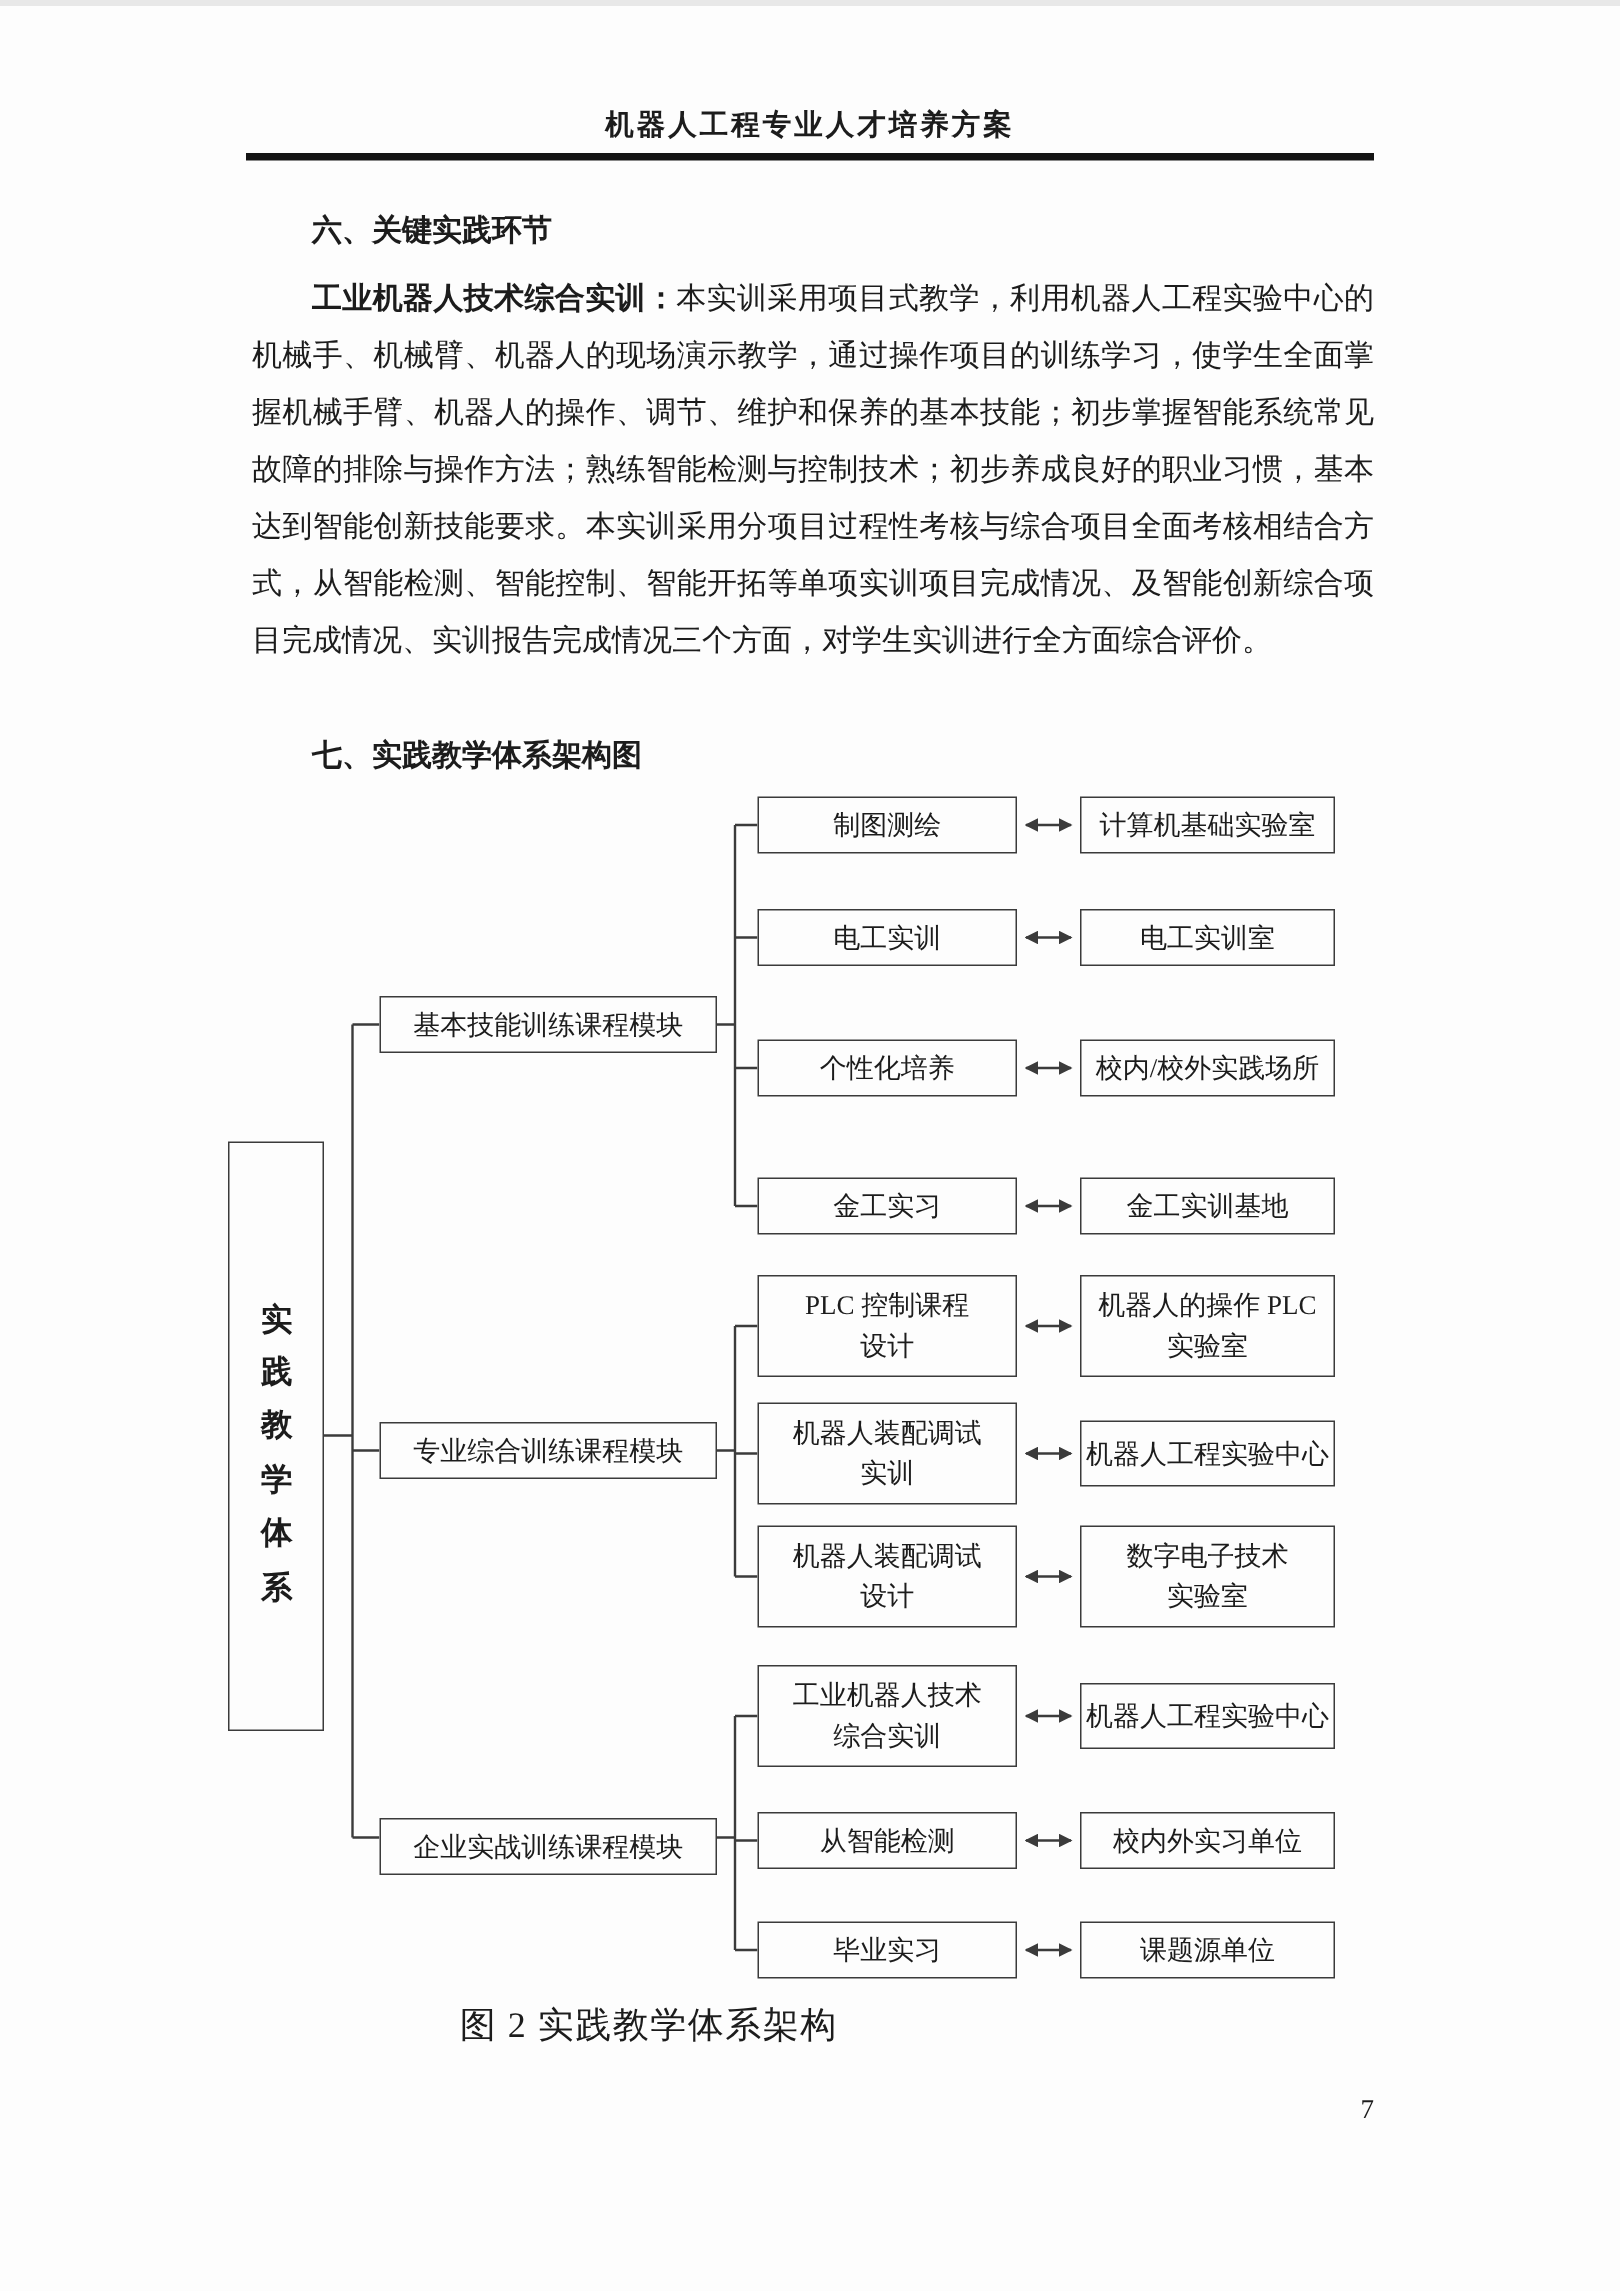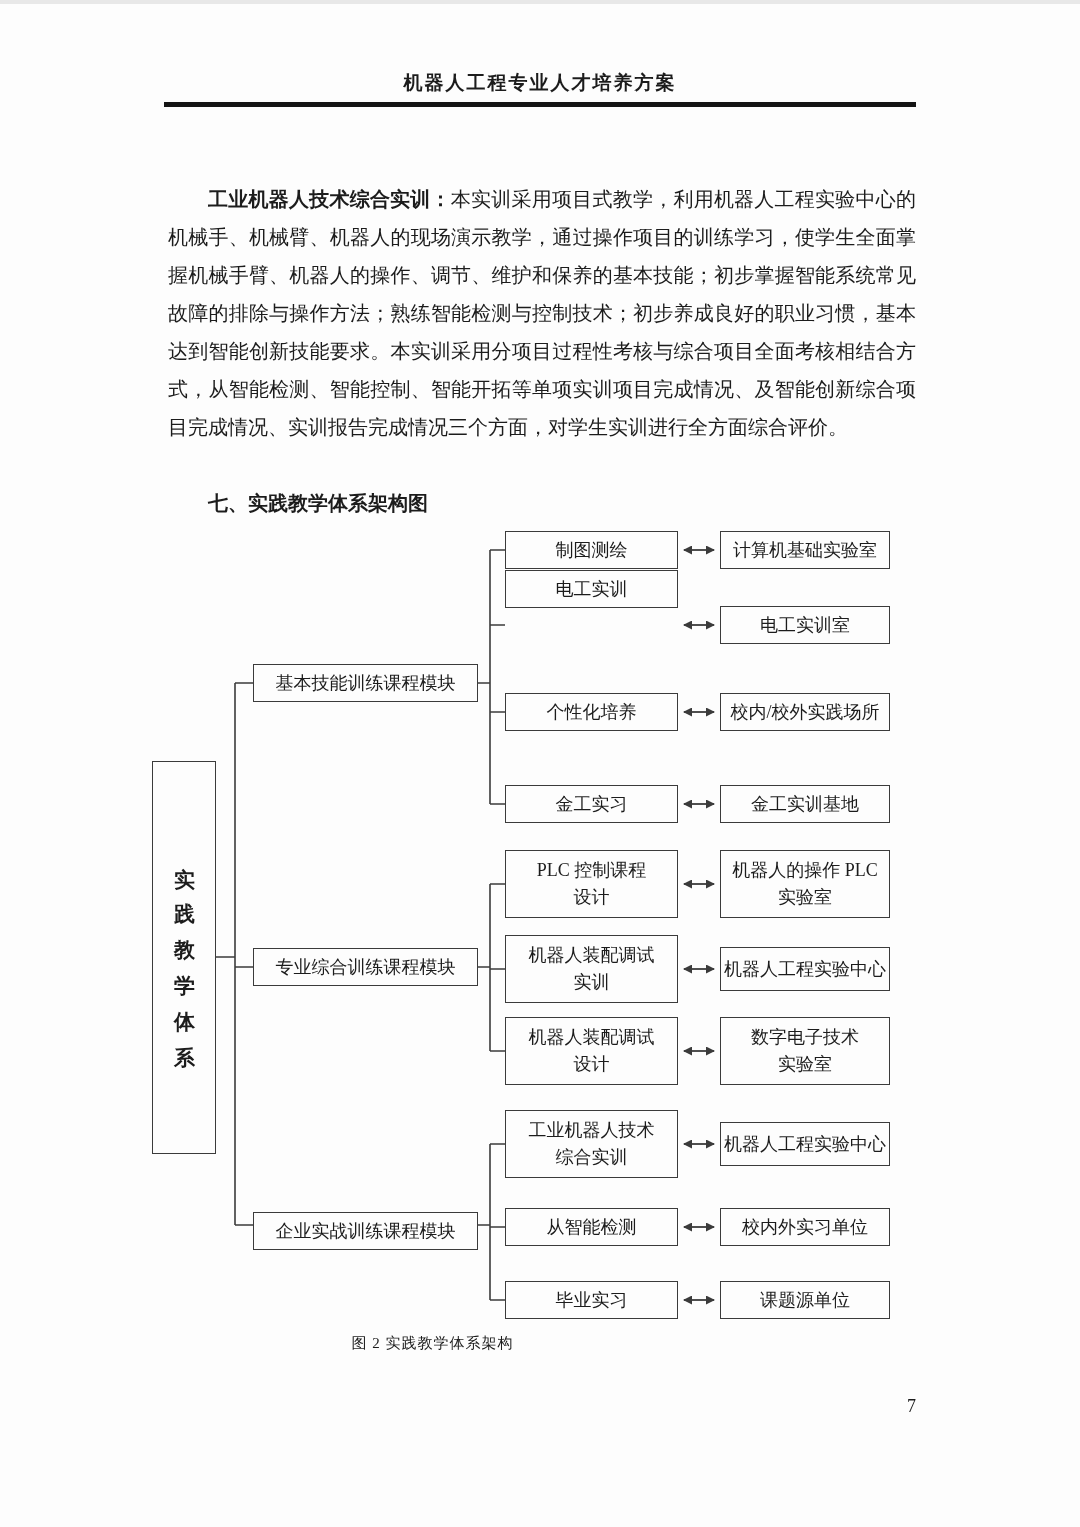--- a/index.html
+++ b/index.html
@@ -47,35 +47,36 @@
   .ven{left:720px;width:170px;}
   .module{left:253px;width:225px;height:38px;top:0;}
   .m1{top:660px;}.m2{top:944px;}.m3{top:1208px;text-align:right;}
   .root-box{
     left:152px;top:757px;width:64px;height:393px;
     writing-mode:vertical-rl;text-orientation:upright;
     font-size:21px;font-weight:bold;letter-spacing:36px;
   }
   .caption{
     position:absolute;left:0;top:1330px;width:865px;
-    text-align:center;font-size:15px;letter-spacing:1px;
+    text-align:center;font-size:24px;letter-spacing:1px;
   }
   .page-num{
     position:absolute;left:0;top:1392px;width:916px;
     text-align:right;font-size:18px;
   }
 </style>
 </head>
 <body>
 
 <div class="page">
 
   <div class="header-title">机器人工程专业人才培养方案</div>
   <div class="header-rule"></div>
 
+  <div class="heading heading-6">六、关键实践环节</div>
 
   <p class="para"><b>工业机器人技术综合实训：</b><span>本实训采用项目式教学，利用机器人工程实验中心的机械手、机械臂、机器人的现场演示教学，通过操作项目的训练学习，使学生全面掌握机械手臂、机器人的操作、调节、维护和保养的基本技能；初步掌握智能系统常见故障的排除与操作方法；熟练智能检测与控制技术；初步养成良好的职业习惯，基本达到智能创新技能要求。本实训采用分项目过程性考核与综合项目全面考核相结合方式，从智能检测、智能控制、智能开拓等单项实训项目完成情况、及智能创新综合项目完成情况、实训报告完成情况三个方面，对学生实训进行全方面综合评价。</span></p>
 
   <div class="heading heading-7">七、实践教学体系架构图</div>
 
   <div class="diagram">
 
     <svg class="connectors" width="1080" height="1527" viewBox="0 0 1080 1527">
       <defs>
         <marker id="ah" markerWidth="9" markerHeight="9" refX="8" refY="4.5" orient="auto-start-reverse" markerUnits="userSpaceOnUse">
@@ -106,21 +107,21 @@
 
     <div class="dbox root-box">实践教学体系</div>
 
     <div class="dbox module m1">基本技能训练课程模块</div>
     <div class="dbox module m2">专业综合训练课程模块</div>
     <div class="dbox module m3">企业实战训练课程模块</div>
 
     <div class="dbox crs" style="top:527px;height:38px">制图测绘</div>
     <div class="dbox ven" style="top:527px;height:38px">计算机基础实验室</div>
 
-    <div class="dbox crs" style="top:566px;height:38px">电工实训</div>
+    <div class="dbox crs" style="top:602px;height:38px">电工实训</div>
     <div class="dbox ven" style="top:602px;height:38px">电工实训室</div>
 
     <div class="dbox crs" style="top:689px;height:38px">个性化培养</div>
     <div class="dbox ven" style="top:689px;height:38px">校内/校外实践场所</div>
 
     <div class="dbox crs" style="top:781px;height:38px">金工实习</div>
     <div class="dbox ven" style="top:781px;height:38px">金工实训基地</div>
 
     <div class="dbox crs" style="top:846px;height:68px">PLC 控制课程
 设计</div>

